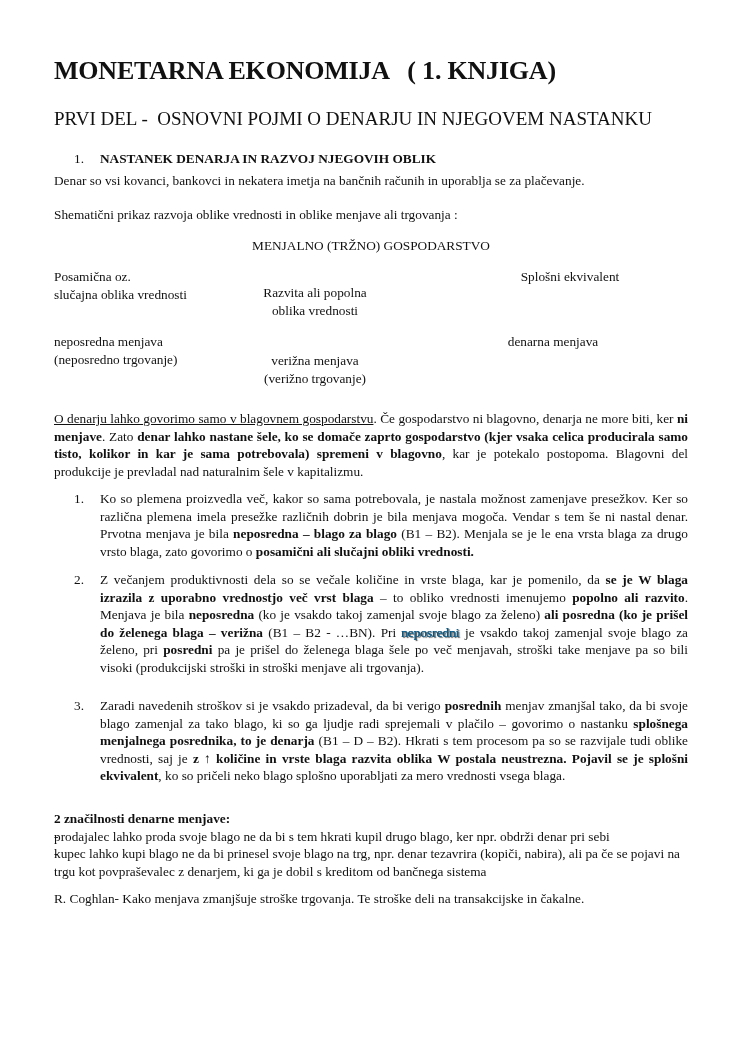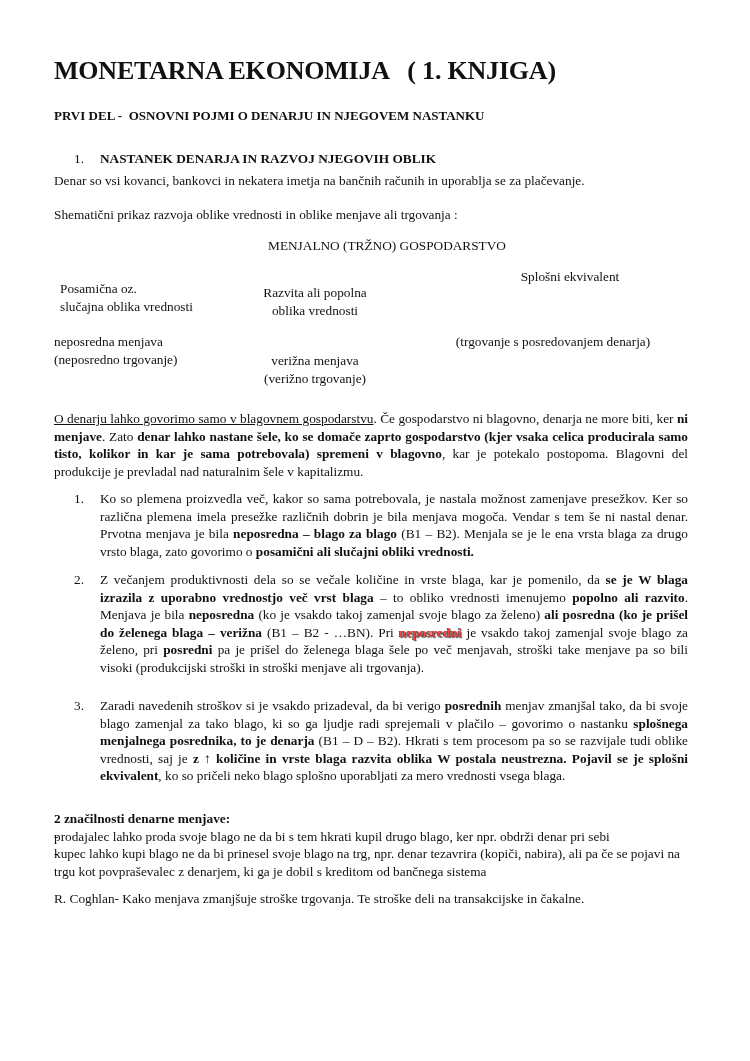--- a/index.html
+++ b/index.html
@@ -1,75 +1,75 @@
 <!DOCTYPE html>
 <html><head>
 <meta charset="utf-8">
 <style>
   html, body { margin: 0; padding: 0; background: #ffffff; }
   body { width: 750px; height: 1061px; position: relative; overflow: hidden;
          font-family: "Liberation Serif", serif; color: #111; font-size: 13.3px; }
   .page { position: absolute; left: 54px; top: 0; width: 634px; }
   .title { position: absolute; top: 56px; left: 0; font-size: 26px; font-weight: bold; white-space: pre; letter-spacing: -0.2px; }
-  .part { position: absolute; top: 108px; left: 0; font-weight: bold; font-size: 13px; white-space: pre; }
+  .part { position: absolute; top: 108px; left: 0; font-weight: normal; font-size: 19px; white-space: pre; }
   .chap { position: absolute; top: 151px; left: 20px; font-weight: bold; white-space: pre; }
   .chap .num { font-weight: normal; display: inline-block; width: 26px; }
   .line { position: absolute; left: 0; white-space: nowrap; }
   .just { position: absolute; left: 0; width: 634px; text-align: justify; line-height: 17.5px; }
   .scheme { position: absolute; width: 634px; left: 0; }
   .col { position: absolute; line-height: 17.5px; white-space: nowrap; }
   .center { text-align: center; }
   b { font-weight: bold; }
   u { text-decoration: underline; }
   .olist { position: absolute; left: 0; width: 634px; }
   .oitem { position: absolute; left: 20px; width: 614px; line-height: 17.5px; }
   .oitem .n { position: absolute; left: 0; top: 0; }
   .oitem .t { margin-left: 26px; text-align: justify; display: block; }
-  .shadow { font-weight: bold; text-shadow: 1px 1px 1px #444, -0.5px 0 0 #333; color: #ef4444; }
+  .shadow { font-weight: normal; text-shadow: 1px 1px 1px #444, -0.5px 0 0 #333; color: #0369a1; }
   .dash-item { position: absolute; left: 0; width: 634px; line-height: 17.5px; }
   .dash-item .d { position: absolute; left: 0; }
   .dash-item .t { display: block; }
 </style>
 </head>
 <body>
 
 <div class="page">
 
   <div class="title">MONETARNA EKONOMIJA   ( 1. KNJIGA)</div>
   <div class="part">PRVI DEL -  OSNOVNI POJMI O DENARJU IN NJEGOVEM NASTANKU</div>
   <div class="chap"><span class="num">1.</span><span>NASTANEK DENARJA IN RAZVOJ NJEGOVIH OBLIK</span></div>
 
   <div class="line" style="top:173px">Denar so vsi kovanci, bankovci in nekatera imetja na bančnih računih in uporablja se za plačevanje.</div>
   <div class="line" style="top:207px">Shematični prikaz razvoja oblike vrednosti in oblike menjave ali trgovanja :</div>
 
   <div class="scheme">
-    <div class="col center" style="top:237px; left:16px; width:634px;">MENJALNO (TRŽNO) GOSPODARSTVO</div>
+    <div class="col center" style="top:237px; left:0; width:634px;">MENJALNO (TRŽNO) GOSPODARSTVO</div>
 
-    <div class="col" style="top:280px; left:0;margin-left:6px;">
+    <div class="col" style="top:268px; left:0;">
       <div>Posamična oz.</div>
       <div>slučajna oblika vrednosti</div>
     </div>
     <div class="col center" style="top:268px; left:196px; width:130px;margin-top:16px;">
       <div>Razvita ali popolna</div>
       <div>oblika vrednosti</div>
     </div>
     <div class="col center" style="top:268px; left:436px; width:160px;">
       <div>Splošni ekvivalent</div>
     </div>
 
     <div class="col" style="top:333px; left:0;">
       <div>neposredna menjava</div>
       <div>(neposredno trgovanje)</div>
     </div>
     <div class="col center" style="top:340px; left:196px; width:130px;margin-top:12px;">
       <div>verižna menjava</div>
       <div>(verižno trgovanje)</div>
     </div>
     <div class="col center" style="top:333px; left:364px; width:270px;">
-      <div>(trgovanje s posredovanjem denarja)</div>
+      <div>denarna menjava</div>
     </div>
   </div>
 
   <div class="just" style="top:410px"><u>O denarju lahko govorimo samo v blagovnem gospodarstvu</u><span>. Če gospodarstvo ni blagovno, denarja ne more biti, ker </span><b>ni menjave</b><span>. Zato </span><b>denar lahko nastane šele, ko se domače zaprto gospodarstvo (kjer vsaka celica producirala samo tisto, kolikor in kar je sama potrebovala) spremeni v blagovno</b><span>, kar je potekalo postopoma. Blagovni del produkcije je prevladal nad naturalnim šele v kapitalizmu.</span></div>
 
   <div class="olist">
     <div class="oitem" style="top:490px">
       <span class="n">1.</span>
       <span class="t"><span>Ko so plemena proizvedla več, kakor so sama potrebovala, je nastala možnost zamenjave presežkov. Ker so različna plemena imela presežke različnih dobrin je bila menjava mogoča. Vendar s tem še ni nastal denar. Prvotna menjava je bila </span><b>neposredna – blago za blago</b><span> (B1 – B2). Menjala se je le ena vrsta blaga za drugo vrsto blaga, zato govorimo o </span><b>posamični ali slučajni obliki vrednosti.</b></span>
     </div>

